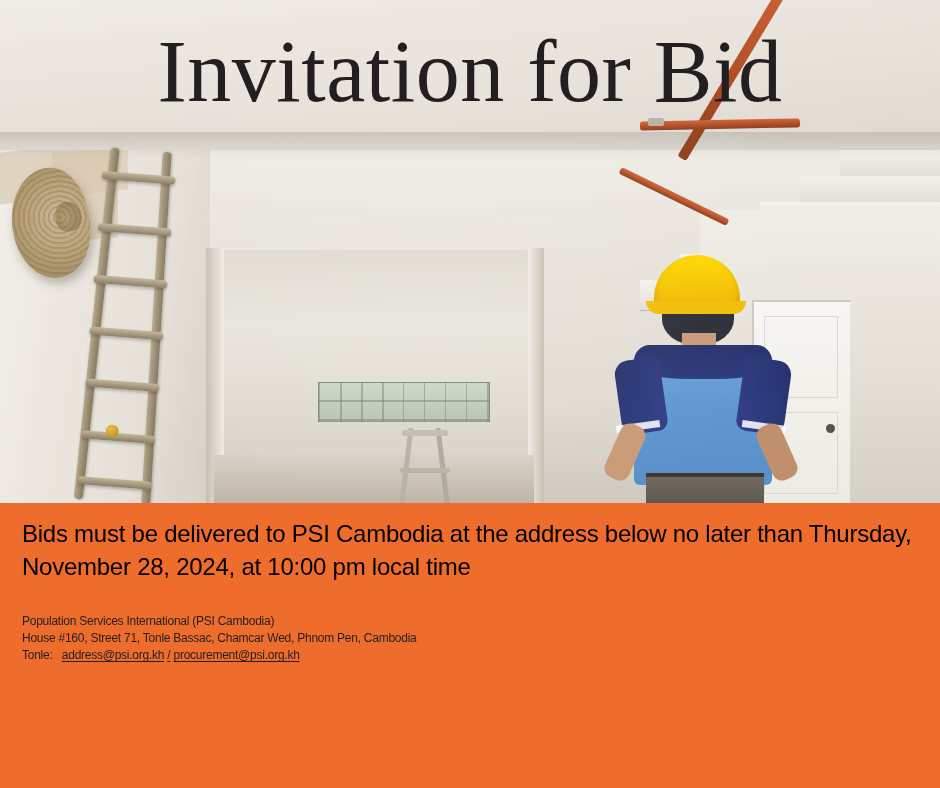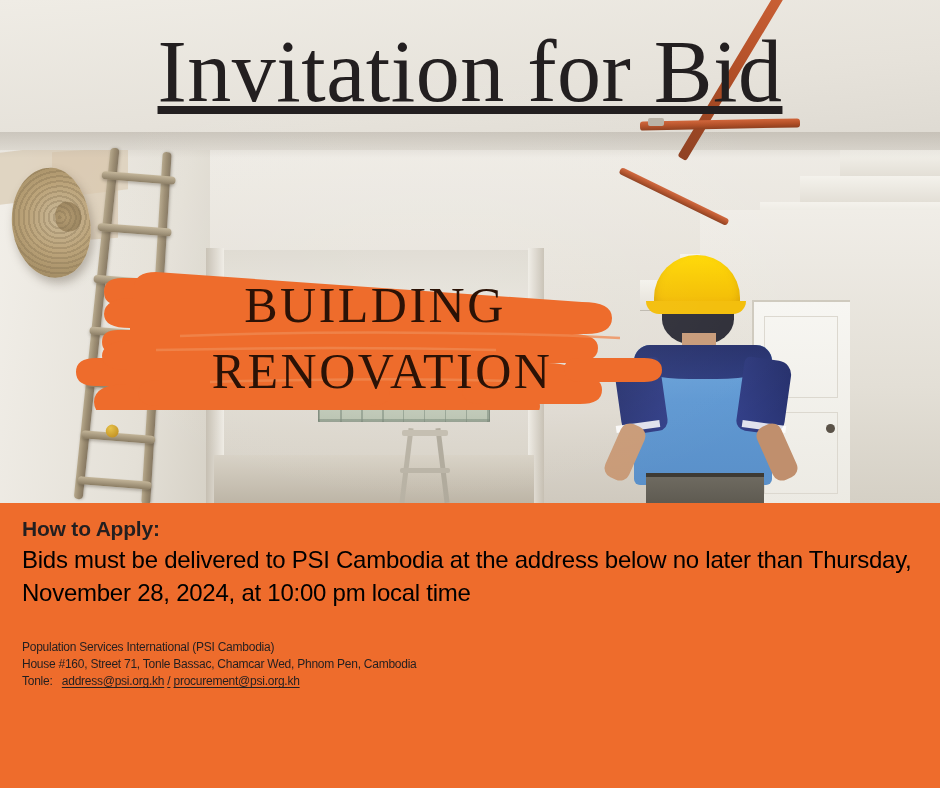--- a/index.html
+++ b/index.html
@@ -156,21 +156,20 @@
   
   .title{
     position:absolute;left:0;top:26px;width:940px;
     text-align:center;
     font-family:"Liberation Serif", serif;
     font-size:88px;
     line-height:1.04;
     color:#231f20;
     letter-spacing:.5px;
     white-space:nowrap;
-    text-decoration:underline;
   }
 
   
   .brush-wrap{position:absolute;left:60px;top:258px;width:630px;height:152px;}
   .brush-svg{position:absolute;left:0;top:0;width:630px;height:152px;}
   .banner-text{
     position:absolute;left:0;top:14px;width:630px;
     text-align:center;
     font-family:"Liberation Serif", serif;
     font-size:50px;
@@ -287,55 +286,23 @@
       <div class="rung" style="top:284px;"></div>
       <div class="rung" style="top:330px;"></div>
       <div class="knob"></div>
     </div>
 
     <div class="photo-soft"></div>
   </div>
 
   <div class="title">Invitation for Bid</div>
 
-  <div class="brush-wrap">
-    <svg class="brush-svg" viewBox="0 0 630 152" preserveAspectRatio="none">
-      <g fill="#EE6C2C">
-        <path d="M70,30 q-12,0 -12,12 q0,12 12,12 l90,0 q10,0 10,-6 q0,-6 -10,-6 l-40,0 q-8,0 -8,-6 q0,-6 8,-6 z"></path>
-        <path d="M62,20 q-18,0 -18,14 q0,13 16,13 l80,2 q14,0 14,-8 q0,-8 -14,-8 l-34,-1 q-10,0 -10,-6 q0,-6 10,-6 z"></path>
-        <path d="M58,72 q-16,0 -16,12 q0,12 16,12 l96,0 q12,0 12,-6 q0,-6 -12,-6 l-44,0 q-9,0 -9,-6 q0,-6 9,-6 z"></path>
-        <path d="M36,100 q-20,0 -20,14 q0,14 20,14 l120,0 q16,0 16,-8 q0,-8 -16,-8 l-56,0 q-10,0 -10,-6 q0,-6 10,-6 z"></path>
-        <path d="M96,14
-                 q-22,0 -22,16
-                 l0,10 q-30,0 -30,16 q0,14 26,14
-                 l0,12 q-28,2 -28,16 q0,14 26,14
-                 l0,14 q-34,0 -34,18 q0,18 34,18
-                 l386,0 q26,0 26,-14 q0,-12 -22,-12
-                 l28,0 q30,0 30,-16 q0,-15 -28,-15
-                 l22,0 q28,0 28,-15 q0,-14 -26,-14
-                 l14,0 q26,0 26,-16 q0,-16 -30,-16 z"></path>
-        <path d="M420,118 q-18,0 -18,14 q0,14 20,14 l98,0 q22,0 22,-14 q0,-14 -22,-14 z"></path>
-        <path d="M520,100 q-16,0 -16,12 q0,12 18,12 l62,0 q18,0 18,-12 q0,-12 -18,-12 z"></path>
-        <path d="M100,122 q-22,0 -22,13 q0,13 22,13 l210,0 q20,0 20,-13 q0,-13 -20,-13 z"></path>
-      </g>
-      <g stroke="#F08A52" stroke-width="2.5" fill="none" opacity=".75">
-        <path d="M120,78 q160,-6 330,-2 q60,1 110,4"></path>
-        <path d="M96,92 q180,-4 340,0"></path>
-        <path d="M150,124 q170,-5 300,-1"></path>
-      </g>
-    </svg>
-    <div class="banner-text">
-      <span class="banner-line l1">BUILDING</span>
-      <span class="banner-line l2">RENOVATION</span>
-    </div>
-  </div>
 
   <div class="panel">
     <div class="panel-inner">
-      <div class="apply-head">How to Apply:</div>
       <p class="apply-body">
         <span>Bids must be delivered to PSI Cambodia at the address below no later than Thursday,</span><br>
         <span>November 28, 2024, at 10:00 pm local time</span>
       </p>
 
       <div class="addr-block">
         <div class="addr-line">Population Services International (PSI Cambodia)</div>
         <div class="addr-line">House #160, Street 71, Tonle Bassac, Chamcar Wed,  Phnom Pen, Cambodia</div>
         <div class="addr-line">
           <span class="email-label">Tonle:</span>

